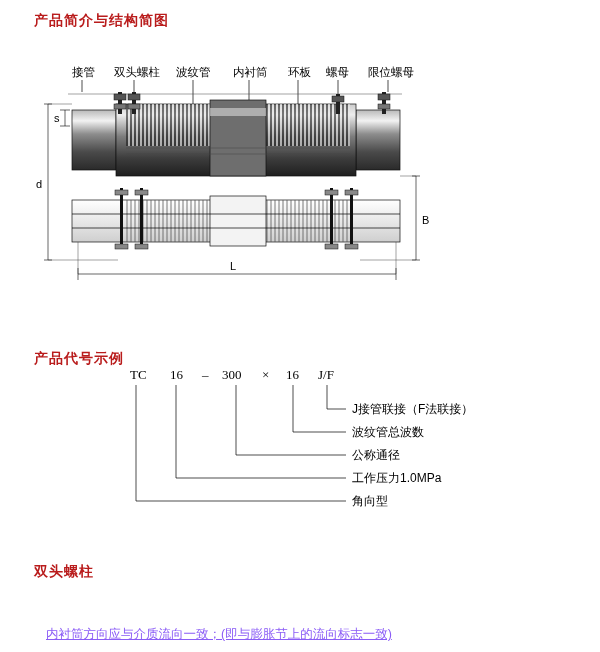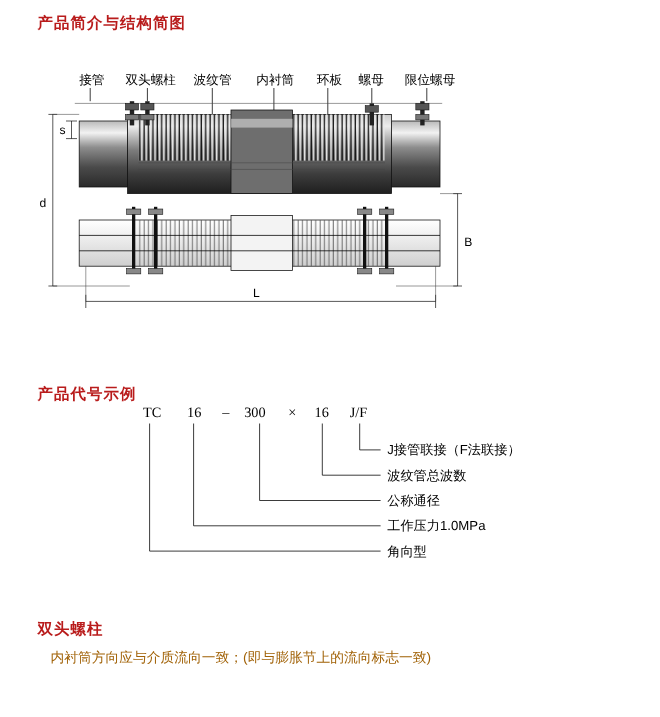--- a/index.html
+++ b/index.html
@@ -35,25 +35,26 @@
   .code-wrap {
     position: absolute;
     left: 30px;
     top: 361px;
     width: 540px;
     height: 160px;
   }
   .install-text {
     position: absolute;
     left: 46px;
-    top: 588px;
+    top: 624px;
     width: 520px;
     font-size: 12.5px;
     line-height: 21px;
-    color: #a16207;
+    color: #8b5cf6;
+    text-decoration: underline;
   }
   .install-text div { white-space: nowrap; }
 
   svg { display: block; }
   .lbl {
     font-family: "Liberation Sans", sans-serif;
     font-size: 11px;
     fill: #000;
   }
   .lbl-cn {

